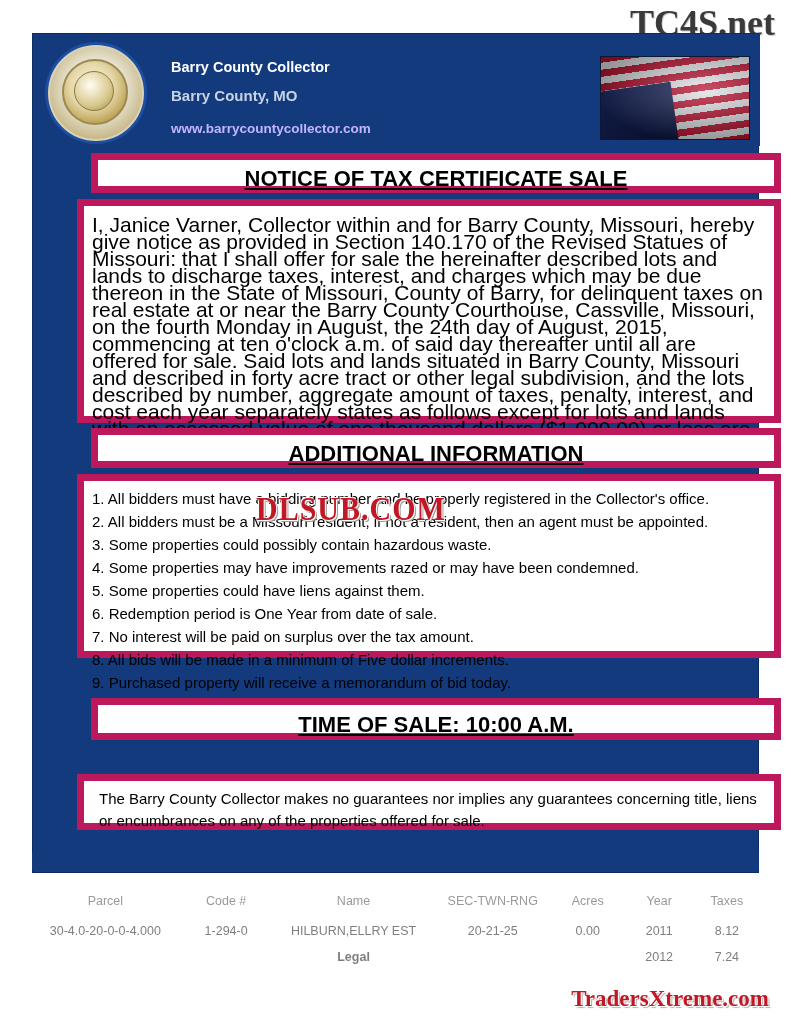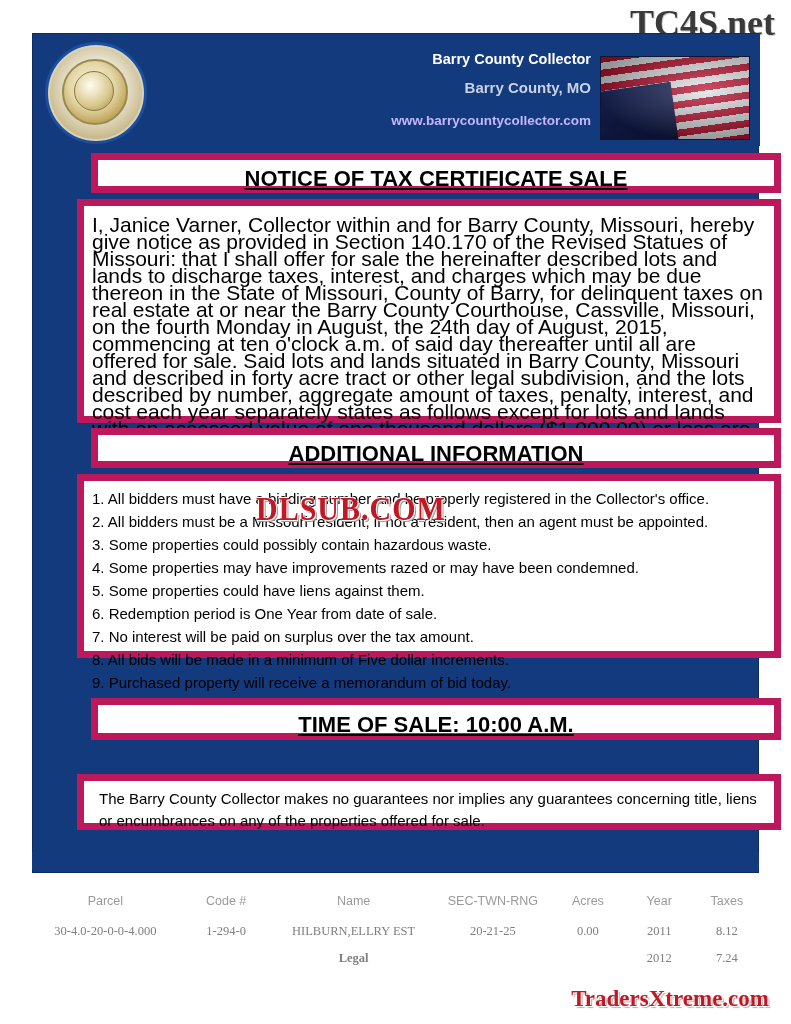--- a/index.html
+++ b/index.html
@@ -84,23 +84,22 @@
     width: 38px;
     height: 38px;
     border-radius: 50%;
     background: radial-gradient(circle at 40% 35%, #fffdf2 0%, #d9c88d 60%, #9e8b45 100%);
     border: 1px solid #8a7a40;
   }
 
   .title-block {
     position: absolute;
     left: 138px;
-    top: 16px;
+    top: 24px;
     width: 420px;
-    text-align: right;
   }
   .org-name {
     font-size: 14.5px;
     font-weight: bold;
     color: #ffffff;
     margin: 0 0 10px 0;
     line-height: 18px;
   }
   .org-loc {
     font-size: 15px;
@@ -237,21 +236,20 @@
   table.listing th {
     font-weight: normal;
     color: #9a9a9a;
     padding: 4px 2px 10px 2px;
     text-align: center;
   }
   table.listing td {
     padding: 6px 2px;
     text-align: center;
     color: #7f7f7f;
-    font-family: Liberation Serif, serif;
   }
   td.legal-cell {
     color: #1a4aa8;
     font-weight: bold;
   }
   .col-parcel { width: 150px; }
   .col-code { width: 95px; }
   .col-name { width: 160px; }
   .col-sec { width: 120px; }
   .col-acres { width: 70px; }

